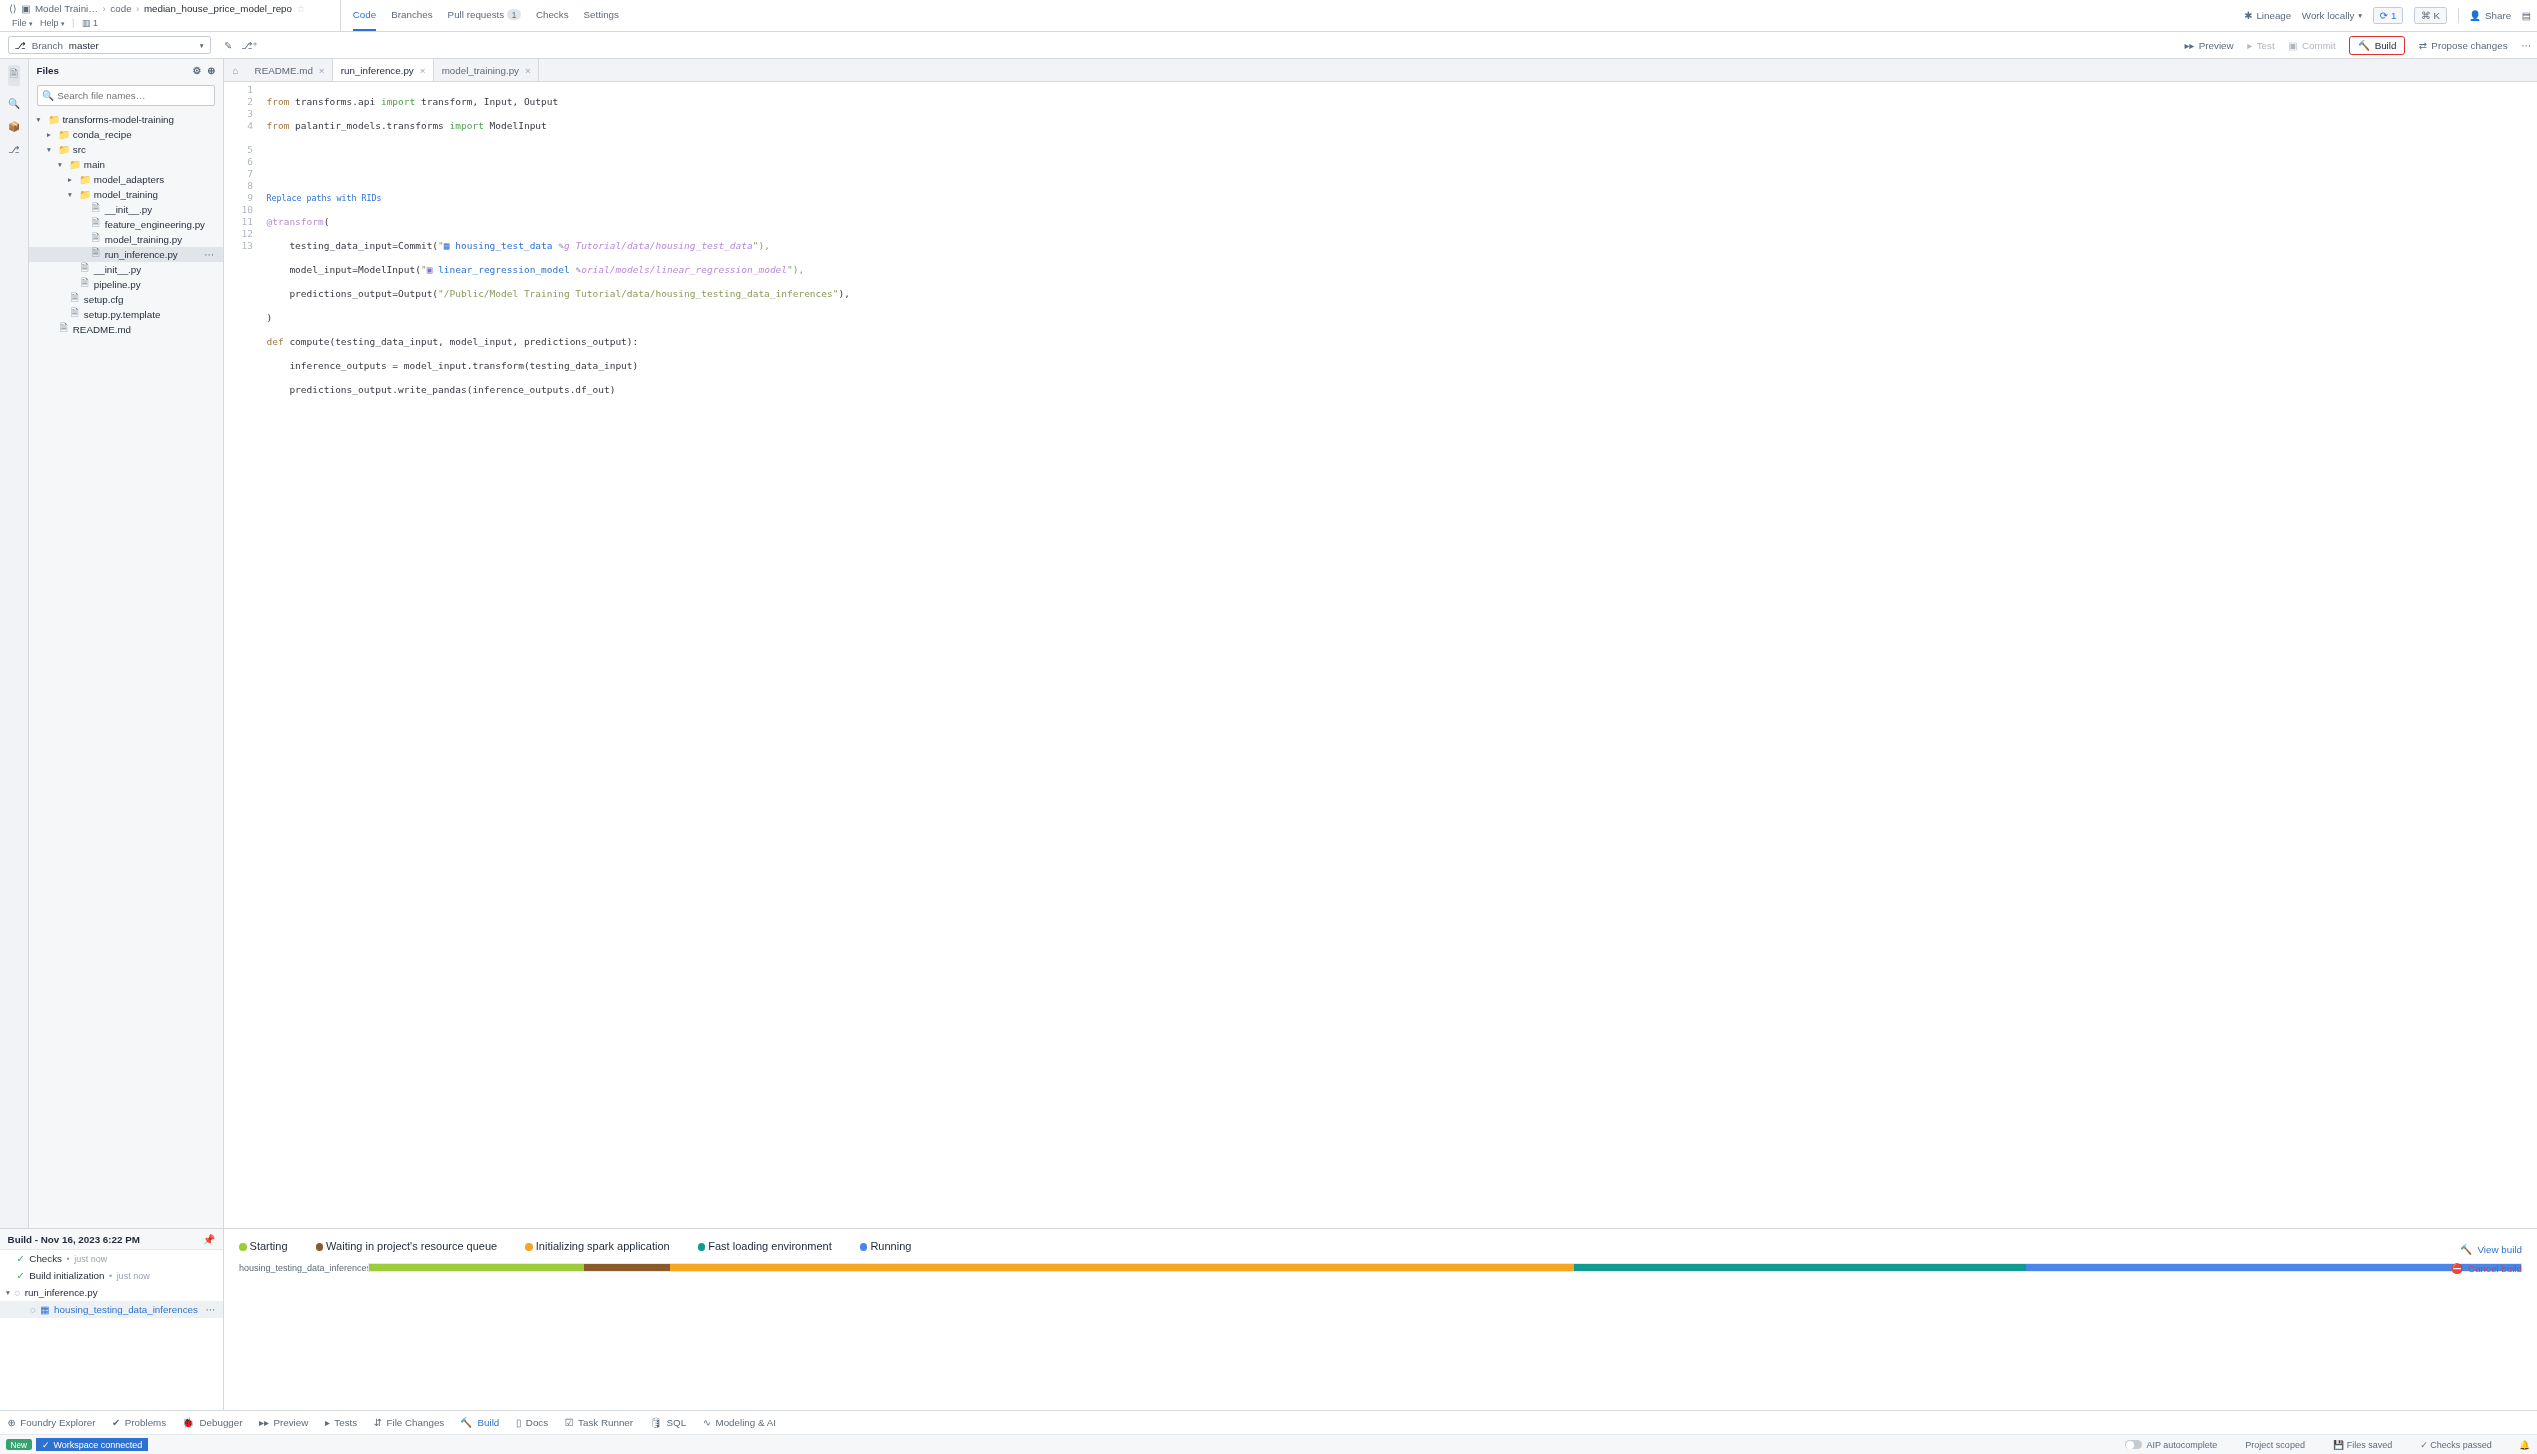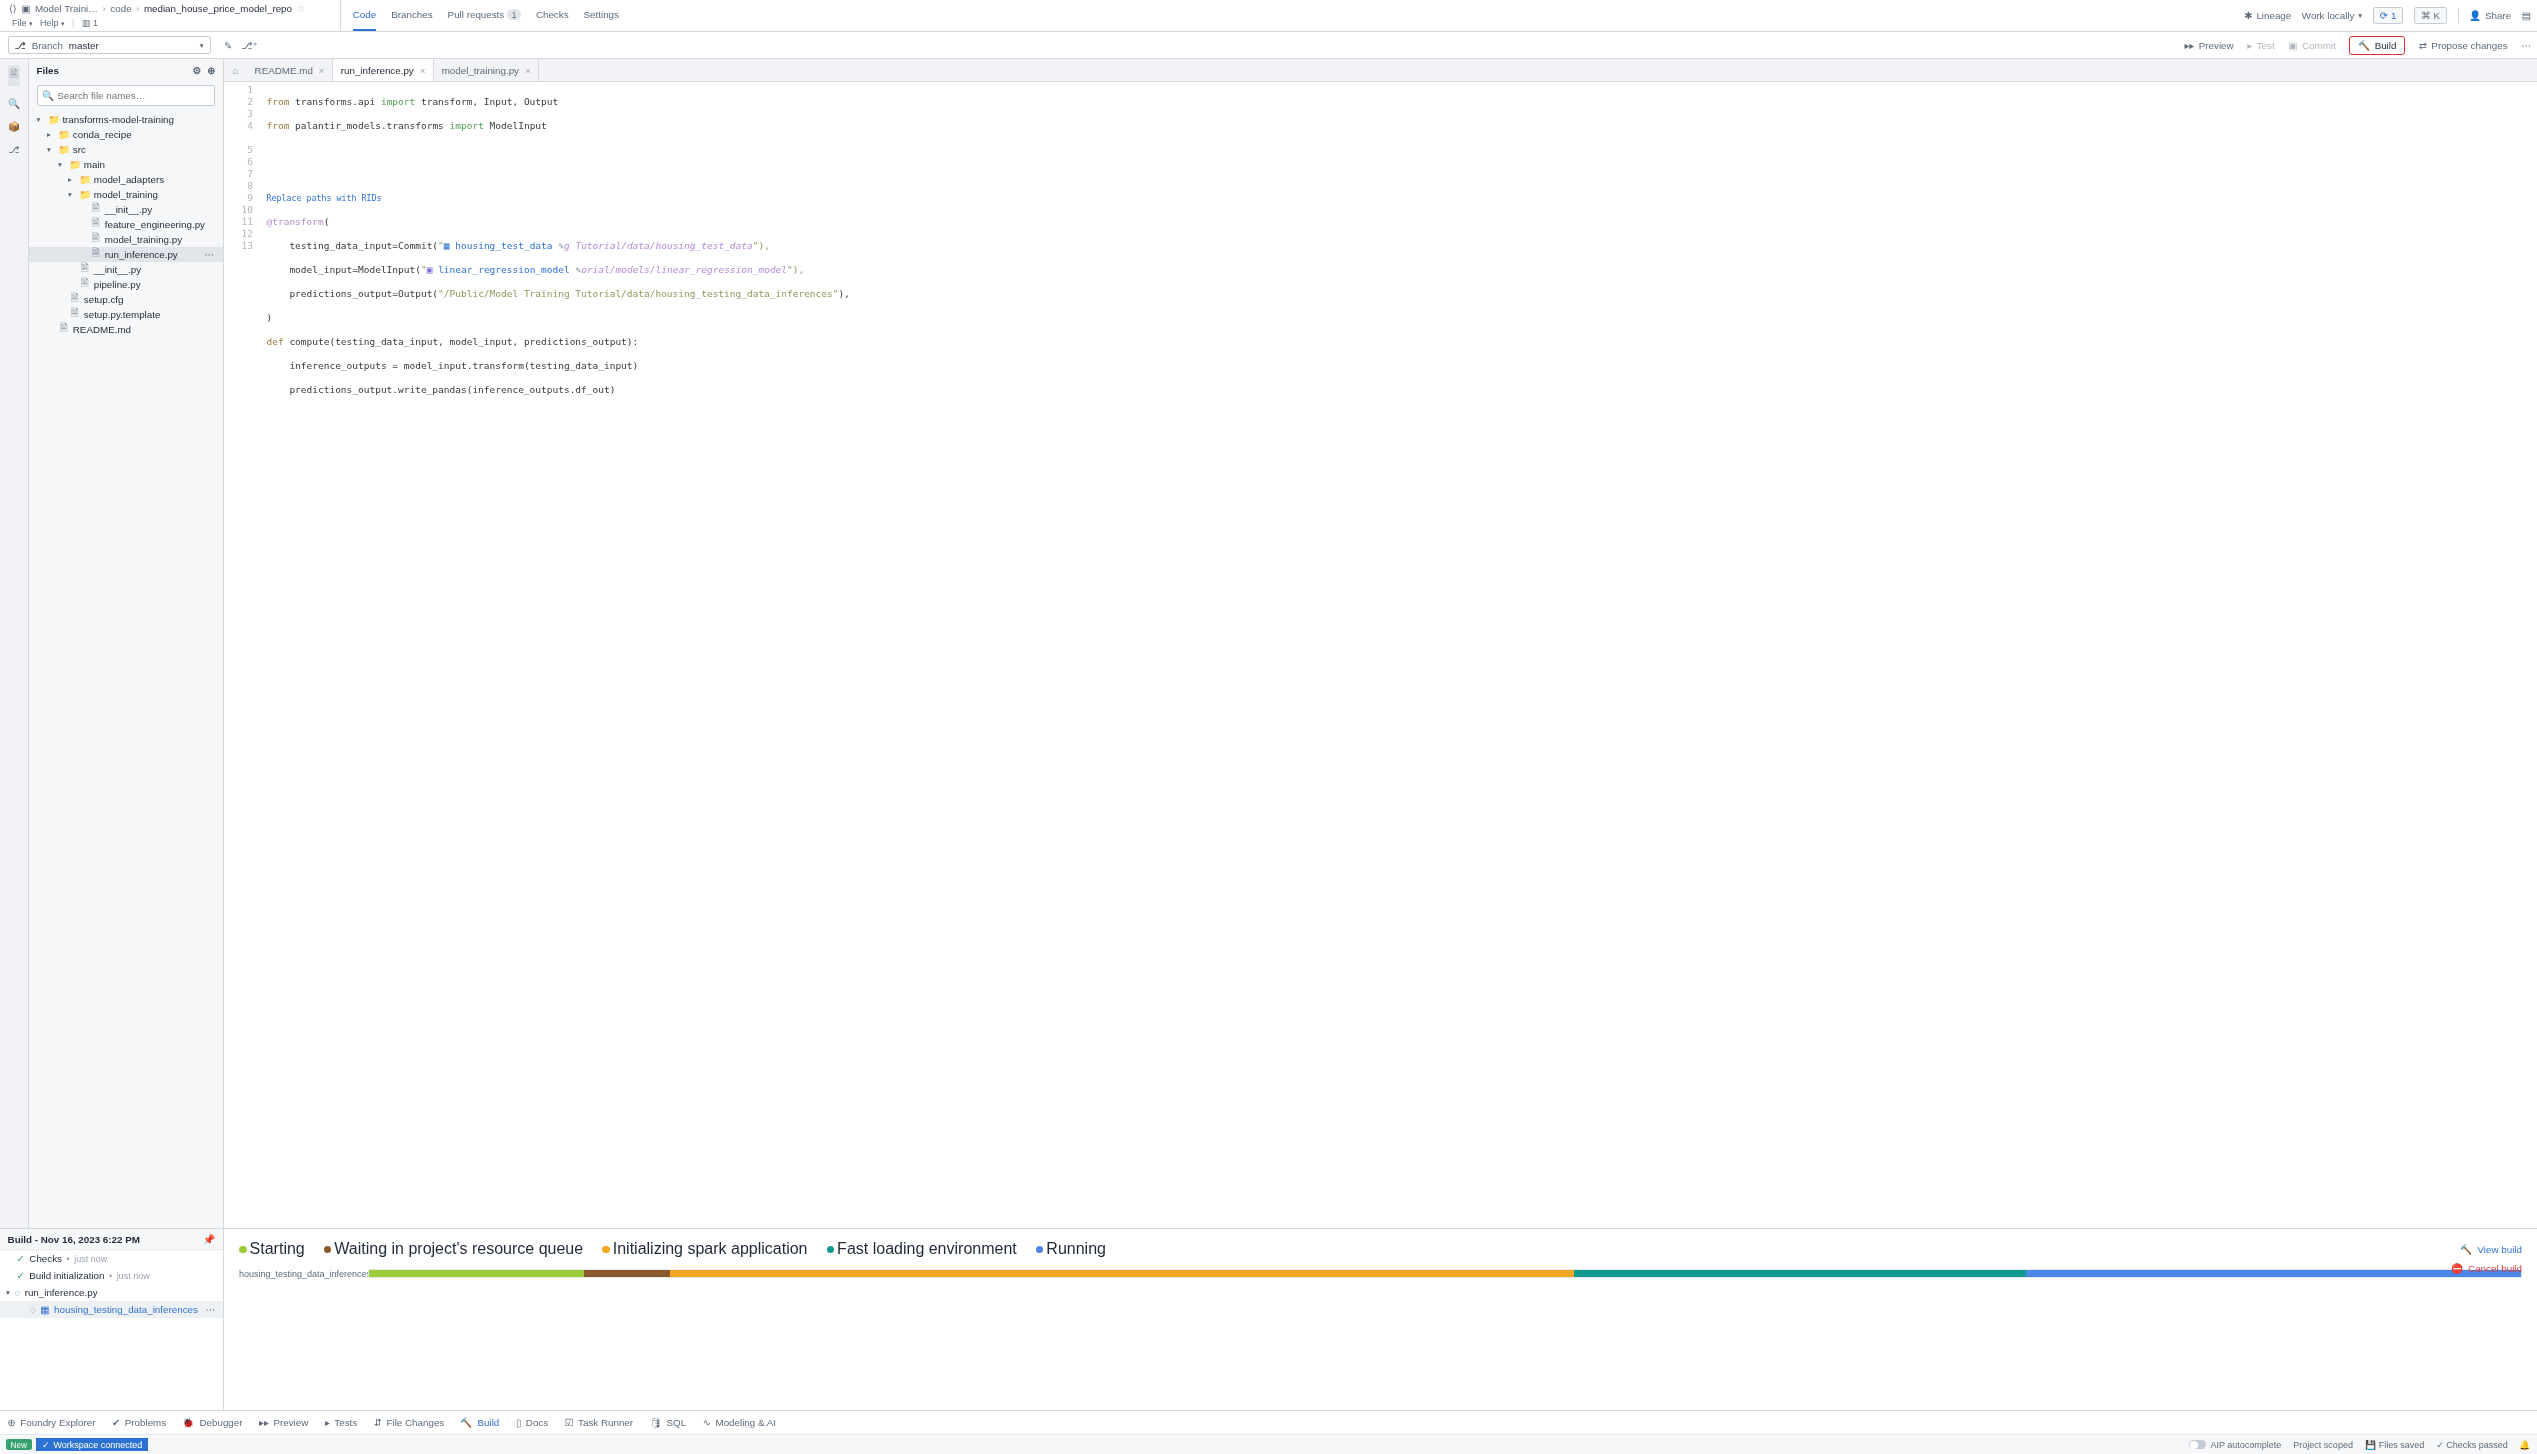--- a/index.html
+++ b/index.html
@@ -74,42 +74,42 @@
 .build-left .hdr { display:flex; align-items:center; justify-content:space-between; padding:4.5px 7.6px; font-weight:600; background:#f6f7f9; border-bottom:0.8px solid #e5e8ec;}
 .build-left .row { display:flex; align-items:center; gap:4.5px; padding:3px 7.6px 3px 16.6px; color:#1f2937;}
 .build-left .row .chk { color:#35a26f; }
 .build-left .row .sub { color:#9ca3af; font-size:9px;}
 .build-left .row.run { padding-left:6px;}
 .build-left .row.dataset { background:#eef1f4; padding-left:30px; color:#2d72d2;}
 .build-left .row.dataset .more{margin-left:auto; color:#5c6b7a;}
 
 .build-right { flex:1; padding: 10.6px 15px; position:relative;}
 .build-right h3 { font-size:11.3px; font-weight:600; margin-bottom:7.6px;}
-.legend { display:flex; gap:19px; align-items:center; font-size:16px; color:#1f2937; margin-bottom:10.6px;}
+.legend { display:flex; gap:28px; align-items:center; font-size:11px; color:#1f2937; margin-bottom:10.6px;}
 .legend .dot{width:7.6px;height:7.6px;border-radius:50%; display:inline-block; margin-right:3px; vertical-align:middle;}
 .build-actions{position:absolute; right:15px; top:15px; display:flex; flex-direction:column; gap:7.6px; align-items:flex-end;}
 .build-actions .act{display:flex; gap:4.5px; align-items:center; cursor:pointer;}
 .build-actions .view{color:#2d72d2;}
 .build-actions .cancel{color:#cd4246;}
 .timeline-wrap{display:flex; align-items:flex-start; gap:7.6px;}
 .timeline-label{width:121px; text-align:right; color:#5c6b7a; font-size:9px; padding-top:0px;}
 .timeline{flex:1;}
 .bar-row{display:flex; height:9px; border:0.8px solid #e5e8ec; }
 .seg{height:100%;}
 .ticks{display:flex; justify-content:space-between; font-size:8.3px; color:#8d98a6; margin-top:4.5px; padding:0 3px;}
 .tldate{text-align:center; font-size:8.3px; color:#8d98a6; margin-top:3px;}
 
 
 .footer1{display:flex; align-items:center; gap:16.6px; height:24px; border-top:0.8px solid #d6d9dc; padding:0 7.6px; color:#5c6b7a; font-size:9.8px;}
 .footer1 .fitem{display:flex; align-items:center; gap:4.5px; cursor:pointer;}
 .footer1 .fitem.active{color:#2d72d2;}
 .footer2{display:flex; align-items:center; height:19.7px; background:#f6f7f9; border-top:0.8px solid #e5e8ec; padding:0 6px; font-size:9px; color:#5c6b7a;}
 .footer2 .newbtn{background:#35a26f; color:#fff; border-radius:2.3px; padding:0.8px 4.5px; font-size:8.3px;}
 .footer2 .ws{background:#2d72d2; color:#fff; padding:1.5px 6px; margin-left:4.5px; display:flex; align-items:center; gap:3.8px;}
-.footer2 .right{margin-left:auto; display:flex; align-items:center; gap:12px;}
+.footer2 .right{margin-left:auto; display:flex; align-items:center; gap:28px;}
 .footer2 .right .toggle{width:16.6px;height:9px;border-radius:4.5px;background:#c5cbd3;position:relative;}
 .footer2 .right .toggle::after{content:"";width:7.6px;height:7.6px;border-radius:50%;background:#fff;position:absolute;left:0.8px;top:0.8px;}
 </style>
 </head>
 <body>
 
 <div class="topbar">
   <div class="left">
     <div class="breadcrumb-row">
       <span>⟨⟩</span>

